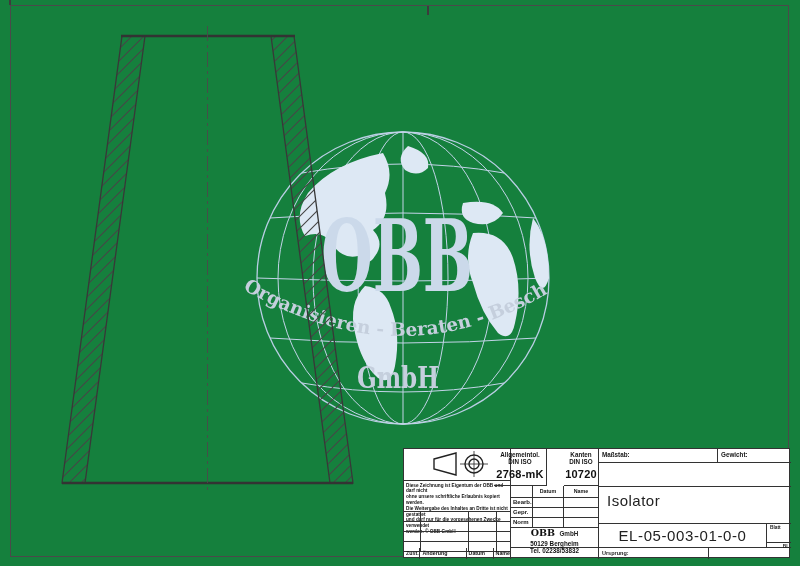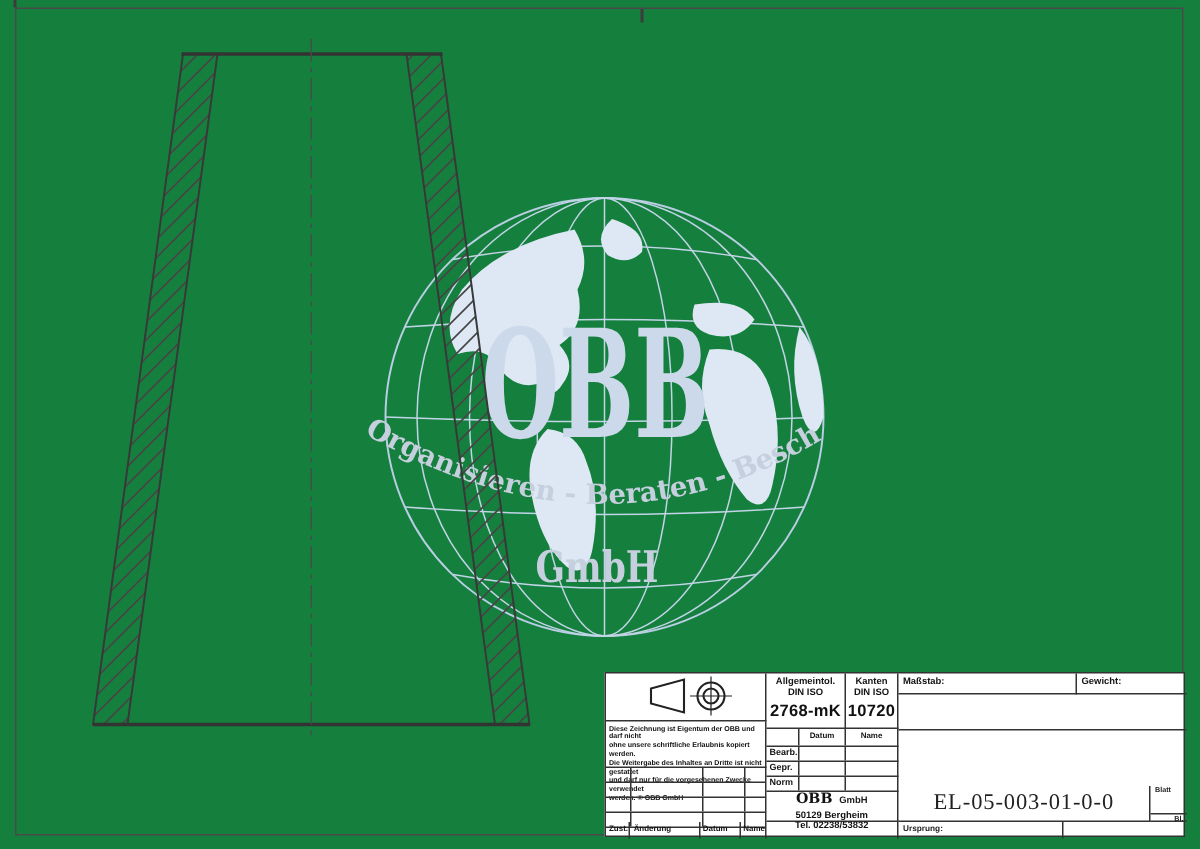--- a/index.html
+++ b/index.html
@@ -19,21 +19,21 @@
   .br{border-right:1px solid #333;}
   .bb{border-bottom:1px solid #333;}
   .flexrow{display:flex;align-items:stretch;}
   .sub{box-sizing:border-box;}
   .lbl-md{font-size:6.3px;font-weight:700;color:#141414;}
   .ctr{text-align:center;}
   .tol-val{font-size:11px;font-weight:600;color:#111;letter-spacing:0.2px;margin-top:3px;}
   .partname{font-size:15px;font-weight:400;color:#222;letter-spacing:0.5px;
             padding:5px 0 0 8px;}
   .dwgnum{font-size:15px;font-weight:400;color:#222;letter-spacing:0.6px;
-          line-height:23px;text-align:center;font-family:Liberation Serif, serif;}
+          line-height:23px;text-align:center;}
   .company{display:flex;flex-direction:column;justify-content:center;align-items:center;
            line-height:1.12;padding-top:1px;}
   .co-name{font-family:"DejaVu Serif",serif;font-weight:700;font-size:9.5px;color:#111;}
   .co-sfx{font-size:6.3px;font-weight:700;}
   .co-line{font-size:6.3px;font-weight:700;color:#111;}
   .disc{font-size:4.7px;line-height:1.24;font-weight:600;color:#101010;padding:1.5px 1px 0 2px;}
   .appl{font-size:6px;font-weight:700;padding:1px 0 0 2px;color:#141414;}
   .hdr-sm{font-size:5.3px;font-weight:700;text-align:center;line-height:11px;color:#141414;}
   .rev-lbl{font-size:5.3px;font-weight:700;line-height:10px;color:#141414;padding-left:2px;}
   .blatt-top{font-size:4.8px;font-weight:700;padding:1px 0 0 3px;}
@@ -156,21 +156,21 @@
       </div>
     </div>
 
     <div class="cell br flexrow" style="left:0;top:99px;width:107px;height:11px;">
       <div class="sub br rev-lbl" style="width:17px;">Zust.</div>
       <div class="sub br rev-lbl" style="width:48px;">Änderung</div>
       <div class="sub br rev-lbl" style="width:28px;">Datum</div>
       <div class="sub rev-lbl" style="flex:1;">Name</div>
     </div>
 
-    <div class="cell br bb ctr" style="left:107px;top:0;width:53px;height:37px;padding-top:2px;">
+    <div class="cell br bb ctr" style="left:90px;top:0;width:53px;height:37px;padding-top:2px;">
       <div class="lbl-md">Allgemeintol.</div>
       <div class="lbl-md">DIN ISO</div>
       <div class="tol-val">2768-mK</div>
     </div>
 
     <div class="cell br bb ctr" style="left:160px;top:0;width:35px;height:37px;padding-top:2px;">
       <div class="lbl-md">Kanten</div>
       <div class="lbl-md">DIN ISO</div>
       <div class="tol-val">10720</div>
     </div>
@@ -209,20 +209,23 @@
     <div class="cell br" style="left:107px;top:99px;width:88px;height:11px;"></div>
 
     <div class="cell br bb" style="left:195px;top:0;width:119px;height:14px;">
       <div class="lbl-md" style="padding:2px 0 0 3px;">Maßstab:</div>
     </div>
     <div class="cell bb" style="left:314px;top:0;width:73px;height:14px;">
       <div class="lbl-md" style="padding:2px 0 0 3px;">Gewicht:</div>
     </div>
     <div class="cell bb" style="left:195px;top:14px;width:192px;height:24px;"></div>
 
+    <div class="cell bb" style="left:195px;top:38px;width:192px;height:37px;">
+      <div class="partname">Isolator</div>
+    </div>
 
     <div class="cell br bb" style="left:195px;top:75px;width:168px;height:24px;">
       <div class="dwgnum">EL-05-003-01-0-0</div>
     </div>
 
     <div class="cell bb" style="left:363px;top:75px;width:24px;height:24px;">
       <div class="blatt-top" style="height:18px;box-sizing:border-box;">Blatt</div>
       <div class="blatt-bot" style="border-top:1px solid #333;height:6px;box-sizing:border-box;padding-top:1px;">Bl.</div>
     </div>
 

